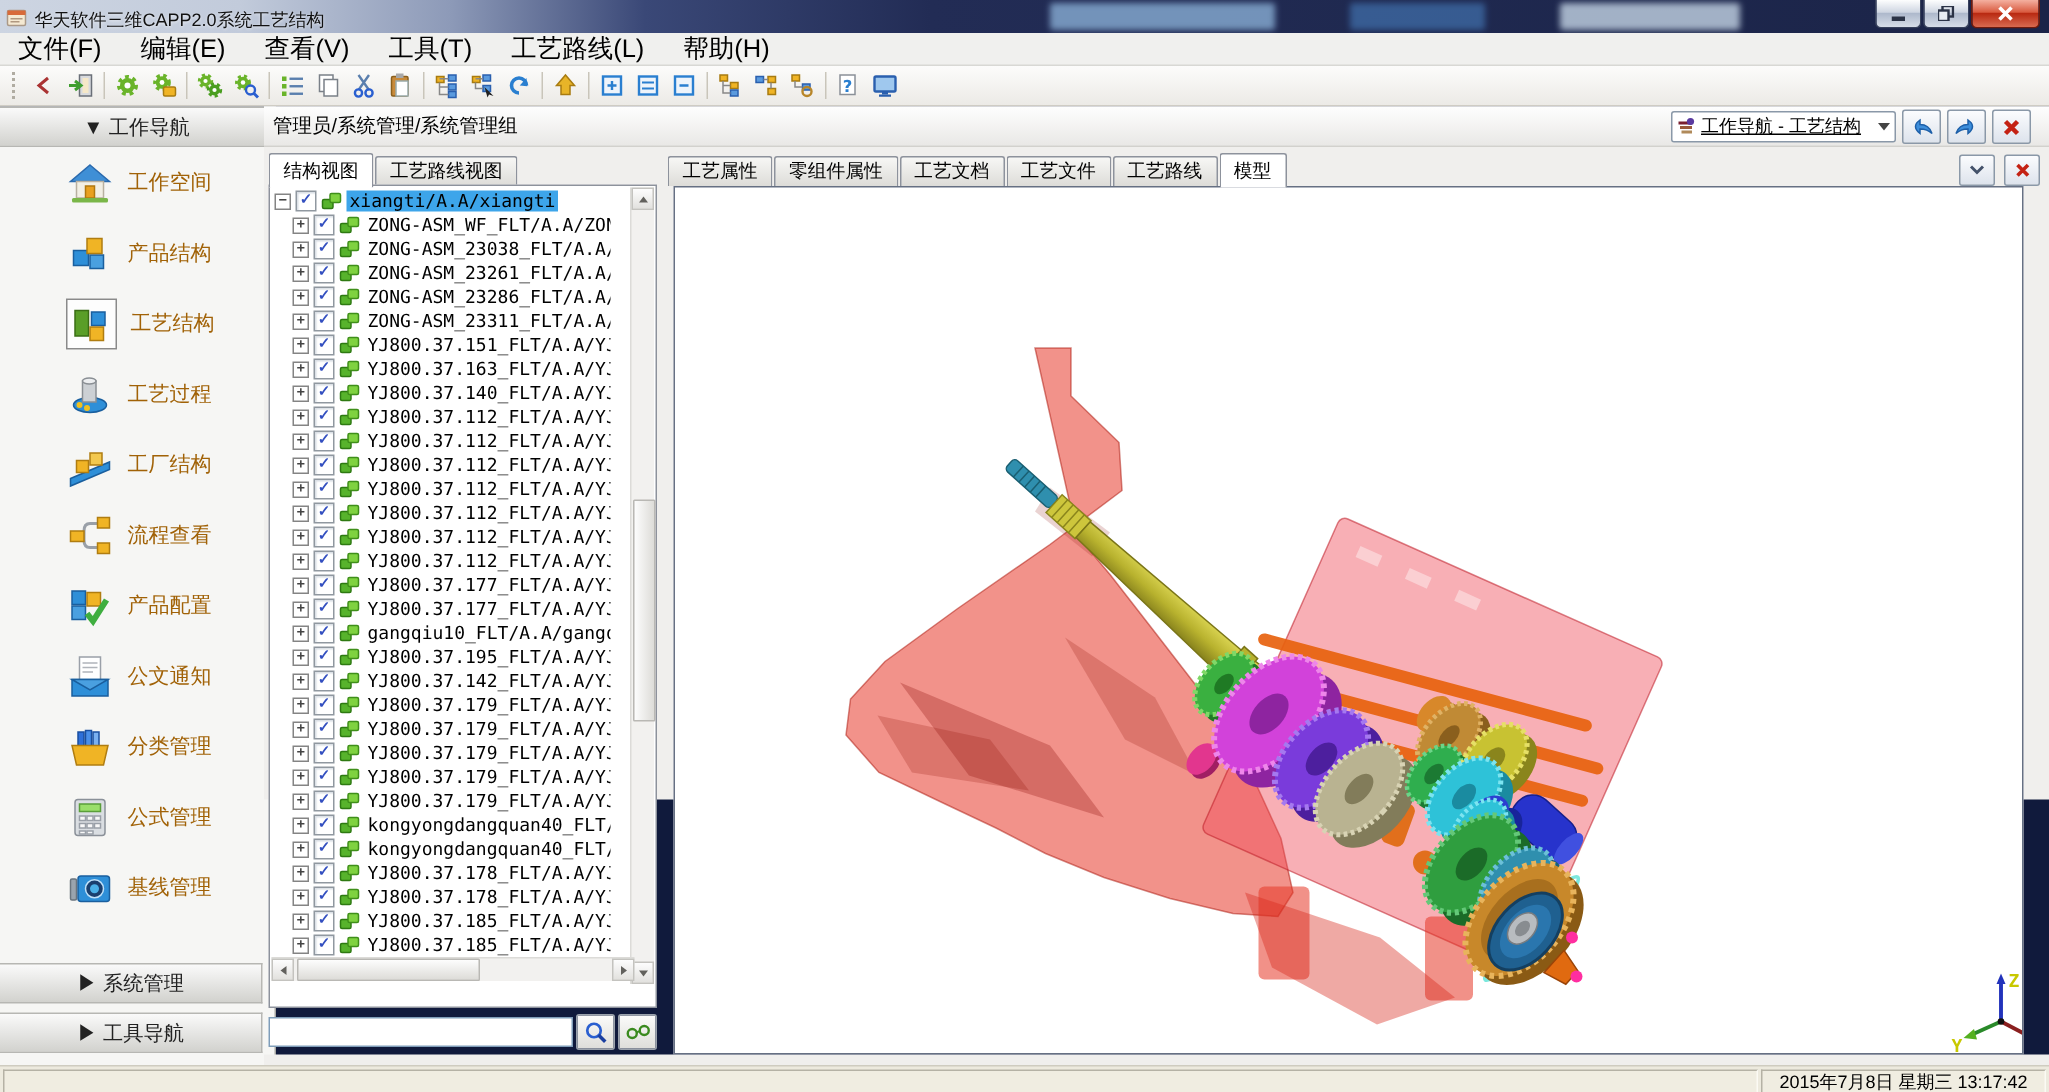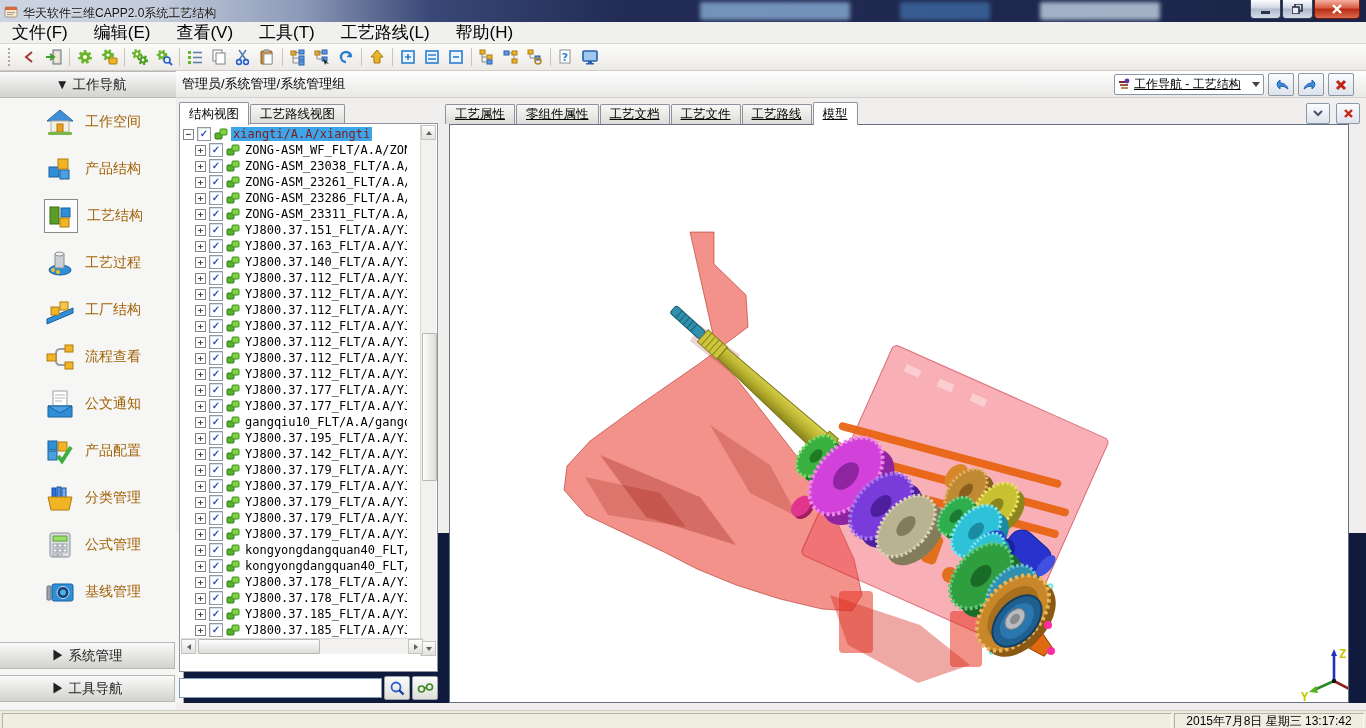--- a/index.html
+++ b/index.html
@@ -56,21 +56,21 @@
   .treebox{position:absolute;left:3px;top:52px;width:259px;height:549px;background:#fff;border:1px solid #8d929c;box-sizing:border-box;z-index:2;}
   .tree-rows{position:absolute;left:1px;top:1px;width:226px;height:531px;overflow:hidden;padding-top:1px;}
   .trow{height:16px;display:flex;align-items:center;white-space:nowrap;padding-left:2px;}
   .trow .pad{width:12px;flex:none;}
   .texp{flex:none;width:9px;height:9px;border:1px solid #848484;background:#fff;font:600 9px/8px "DejaVu Sans Mono",monospace;
     text-align:center;color:#444;margin-right:3px;}
   .tchk{flex:none;width:12px;height:12px;border:1px solid #9098a0;background:#fff;color:#3450c0;
     font:bold 10px/11px "Liberation Sans",sans-serif;text-align:center;margin-right:3px;box-shadow:inset 1px 1px 1px #d8dde4;}
   .tcube{flex:none;width:14px;height:14px;margin-right:3px;}
   .tlabel{font:12px "DejaVu Sans Mono",monospace;padding:0 2px;}
-  .trow.sel .tlabel{background:#3da5ea;color:#7f1d1d;}
+  .trow.sel .tlabel{background:#3da5ea;color:#000000;}
   
   .vscroll{position:absolute;right:1px;top:1px;width:15px;height:531px;background:#f2f1ef;border-left:1px solid #dcdbd8;}
   .hscroll{position:absolute;left:1px;bottom:17px;width:242px;height:15px;background:#f2f1ef;border-top:1px solid #dcdbd8;display:flex;align-items:center;}
   .sb-btn{width:15px;height:15px;background:linear-gradient(#fdfdfd,#e2e1de);border:1px solid #c4c3bf;box-sizing:border-box;
     display:flex;align-items:center;justify-content:center;}
   .thumb-v{position:absolute;left:1px;width:13px;background:linear-gradient(90deg,#fdfdfd,#dddcd8);border:1px solid #b9b8b4;border-radius:1px;}
   .thumb-h{height:13px;background:linear-gradient(#fdfdfd,#dddcd8);border:1px solid #b9b8b4;border-radius:1px;}
   .tri{width:0;height:0;}
   .tri.up{border-left:3px solid transparent;border-right:3px solid transparent;border-bottom:4px solid#62615d;}
   .tri.down{border-left:3px solid transparent;border-right:3px solid transparent;border-top:4px solid#62615d;}
@@ -368,38 +368,38 @@
               <rect x="2" y="12" width="9" height="7" fill="#f0b425" stroke="#b07d10"></rect>
               <rect x="20" y="3" width="8" height="7" fill="#f0b425" stroke="#b07d10"></rect>
               <rect x="20" y="20" width="8" height="7" fill="#f0b425" stroke="#b07d10"></rect>
             </svg>
           </span>
         <span class="lbl">流程查看</span>
       </div>
       <div class="side-item">
         <span class="si-icon">
             <svg width="30" height="30">
+              <rect x="3" y="5" width="9" height="9" fill="#2e8fd8" stroke="#1a5f9e"></rect>
+              <rect x="3" y="15" width="9" height="9" fill="#4aa0e0" stroke="#1a5f9e"></rect>
+              <rect x="13" y="6" width="9" height="9" fill="#f0b425" stroke="#b07d10"></rect>
+              <path d="M13,20 L17,25 L26,11" fill="none" stroke="#3fae3f" stroke-width="4"></path>
+            </svg>
+          </span>
+        <span class="lbl">产品配置</span>
+      </div>
+      <div class="side-item">
+        <span class="si-icon">
+            <svg width="30" height="30">
               <rect x="8" y="2" width="14" height="16" fill="#fff" stroke="#9aa0a8"></rect>
               <path d="M10,6 H20 M10,9 H20 M10,12 H17" stroke="#b0b4ba"></path>
               <polygon points="3,17 27,17 27,28 3,28" fill="#2e8fd8" stroke="#1a5f9e"></polygon>
               <polygon points="3,17 15,24 27,17" fill="#4aa0e0" stroke="#1a5f9e"></polygon>
             </svg>
           </span>
         <span class="lbl">公文通知</span>
-      </div>
-      <div class="side-item">
-        <span class="si-icon">
-            <svg width="30" height="30">
-              <rect x="3" y="5" width="9" height="9" fill="#2e8fd8" stroke="#1a5f9e"></rect>
-              <rect x="3" y="15" width="9" height="9" fill="#4aa0e0" stroke="#1a5f9e"></rect>
-              <rect x="13" y="6" width="9" height="9" fill="#f0b425" stroke="#b07d10"></rect>
-              <path d="M13,20 L17,25 L26,11" fill="none" stroke="#3fae3f" stroke-width="4"></path>
-            </svg>
-          </span>
-        <span class="lbl">产品配置</span>
       </div>
       <div class="side-item">
         <span class="si-icon">
             <svg width="30" height="30">
               <rect x="7" y="5" width="4" height="11" fill="#2e6fd8" stroke="#1a4fa0"></rect>
               <rect x="12" y="4" width="4" height="12" fill="#4a8fe8" stroke="#1a4fa0"></rect>
               <rect x="17" y="5" width="4" height="11" fill="#7ab0f0" stroke="#1a4fa0"></rect>
               <polygon points="3,14 27,14 24,27 6,27" fill="#f0b425" stroke="#b07d10"></polygon>
             </svg>
           </span>
@@ -844,21 +844,21 @@
         </div>
       <div class="mini-btn">
           <svg width="17" height="12">
             <circle cx="4.5" cy="7" r="3" fill="none" stroke="#3a8a1f" stroke-width="1.6"></circle>
             <circle cx="12.5" cy="5" r="3" fill="none" stroke="#3a8a1f" stroke-width="1.6"></circle>
             <path d="M7.5,6.5 Q8.5,5.5 9.5,5.5" fill="none" stroke="#3a8a1f" stroke-width="1.4"></path>
           </svg>
         </div>
     </div>
 
-    <div class="tabs" style="left:269px;top:31px;text-decoration:underline;">
+    <div class="tabs" style="left:269px;top:31px;">
       <div class="tab">工艺属性</div>
       <div class="tab">零组件属性</div>
       <div class="tab">工艺文档</div>
       <div class="tab">工艺文件</div>
       <div class="tab">工艺路线</div>
       <div class="tab active">模型</div>
     </div>
     <div class="panelbtns">
       <div class="sq-btn" style="width:22px;height:19px;">
           <svg width="10" height="7">

